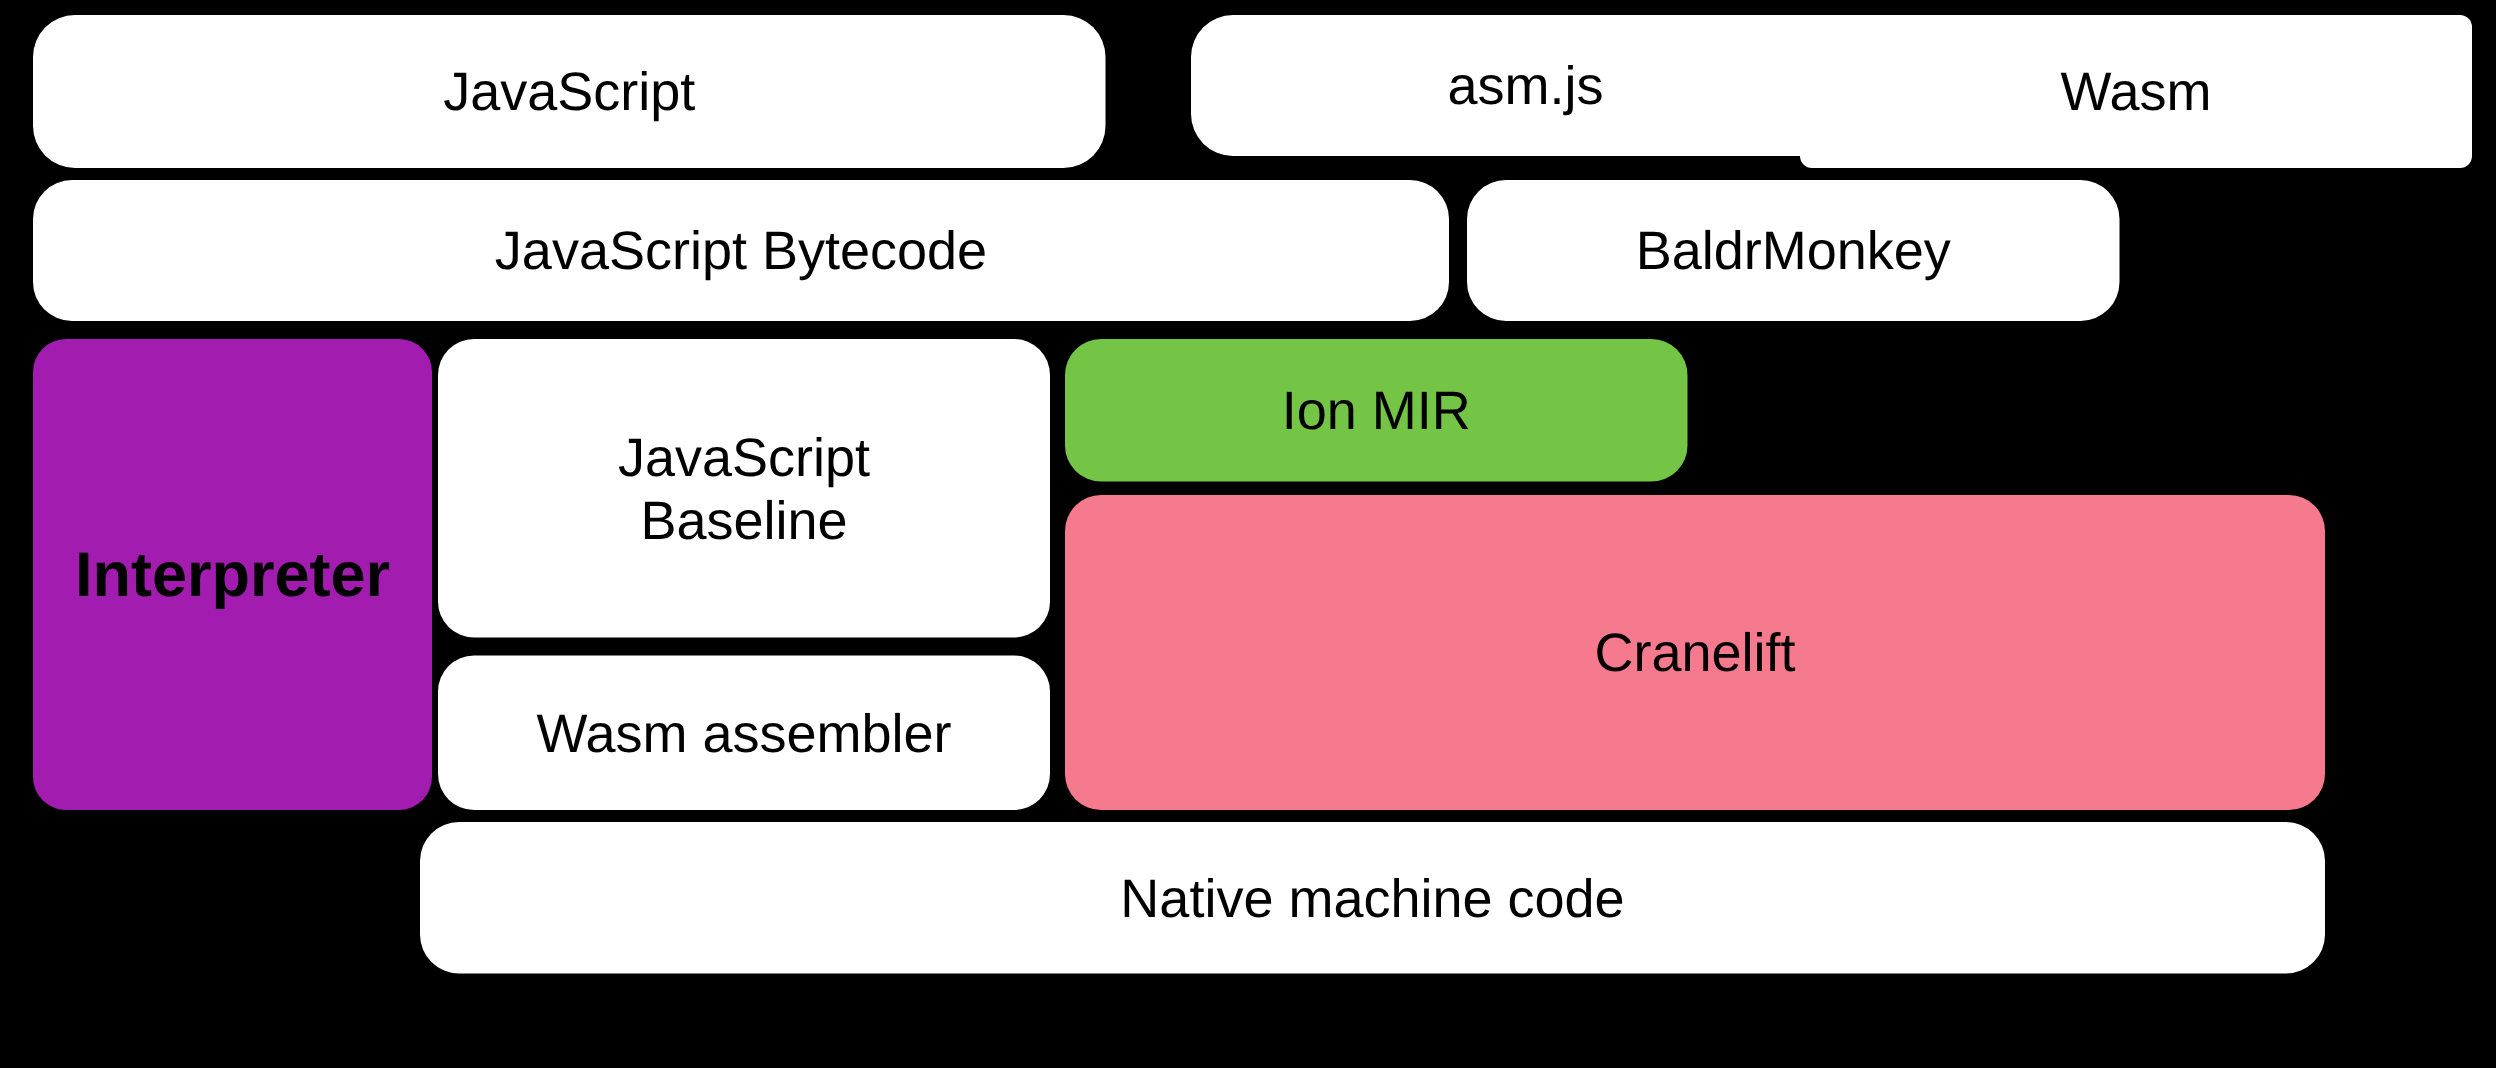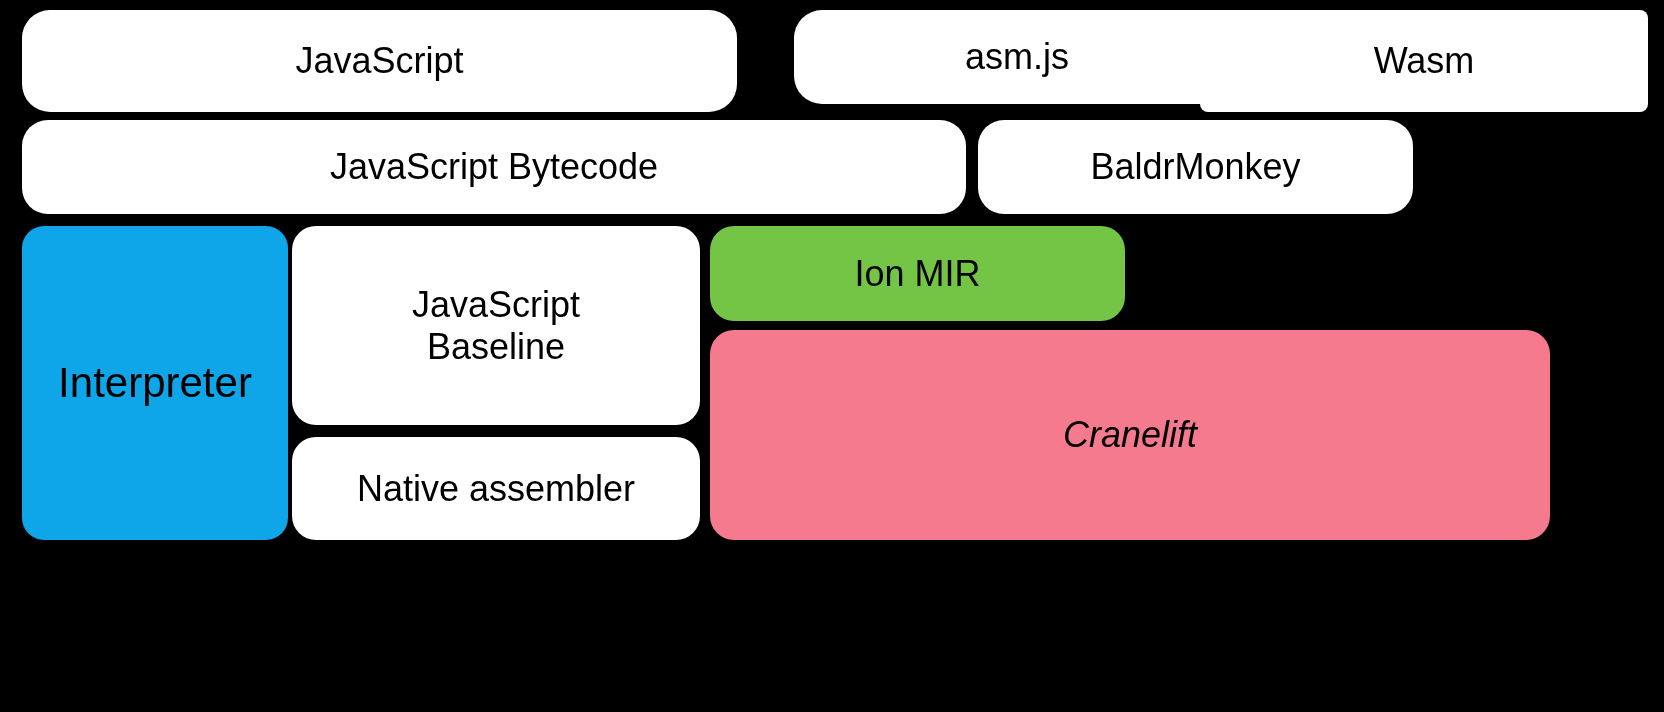--- a/index.html
+++ b/index.html
@@ -26,23 +26,23 @@
     color: #000000;
     background: #ffffff;
     border-radius: 26px;
     font-size: 36px;
     font-weight: 400;
     line-height: 1.16;
     letter-spacing: 0px;
     white-space: pre-line;
     padding: 2px 8px;
   }
-  .node.grey  { background: #0ea5e9; }
+  .node.grey  { background: #a21caf; font-weight: bold; }
   .node.green { background: #74c545; text-align: right; }
-  .node.pink  { background: #f57a8d; font-style: italic; }
+  .node.pink  { background: #f57a8d; }
 
   
   #n-javascript      { left: 22px;   top: 10px;  width: 715px; height: 102px; border-radius: 28px; }
   #n-asmjs           { left: 747px;  top: 10px;  width: 446px; height: 94px; border-radius: 28px; margin-left: 47px; }
   #n-wasm            { left: 1200px; top: 10px;  width: 448px; height: 102px; border-radius: 8px; }
 
   
   #n-js-bytecode     { left: 22px;   top: 120px; width: 944px; height: 94px;  border-radius: 26px; }
   #n-baldrmonkey     { left: 978px;  top: 120px; width: 435px; height: 94px;  border-radius: 26px; }
 
@@ -69,20 +69,21 @@
 
   <div class="node" id="n-baldrmonkey">BaldrMonkey</div>
 
   <div class="node" id="n-js-bytecode">JavaScript Bytecode</div>
 
   <div class="node grey" id="n-interpreter">Interpreter</div>
 
   <div class="node" id="n-js-baseline">JavaScript
 Baseline</div>
 
-  <div class="node" id="n-macro-assembler">Native assembler</div>
+  <div class="node" id="n-macro-assembler">Wasm assembler</div>
 
   <div class="node green" id="n-ion-mir">Ion MIR</div>
 
   <div class="node pink" id="n-cranelift">Cranelift</div>
 
+  <div class="node" id="n-native-code">Native machine code</div>
 
 </div>
 
 </body></html>

